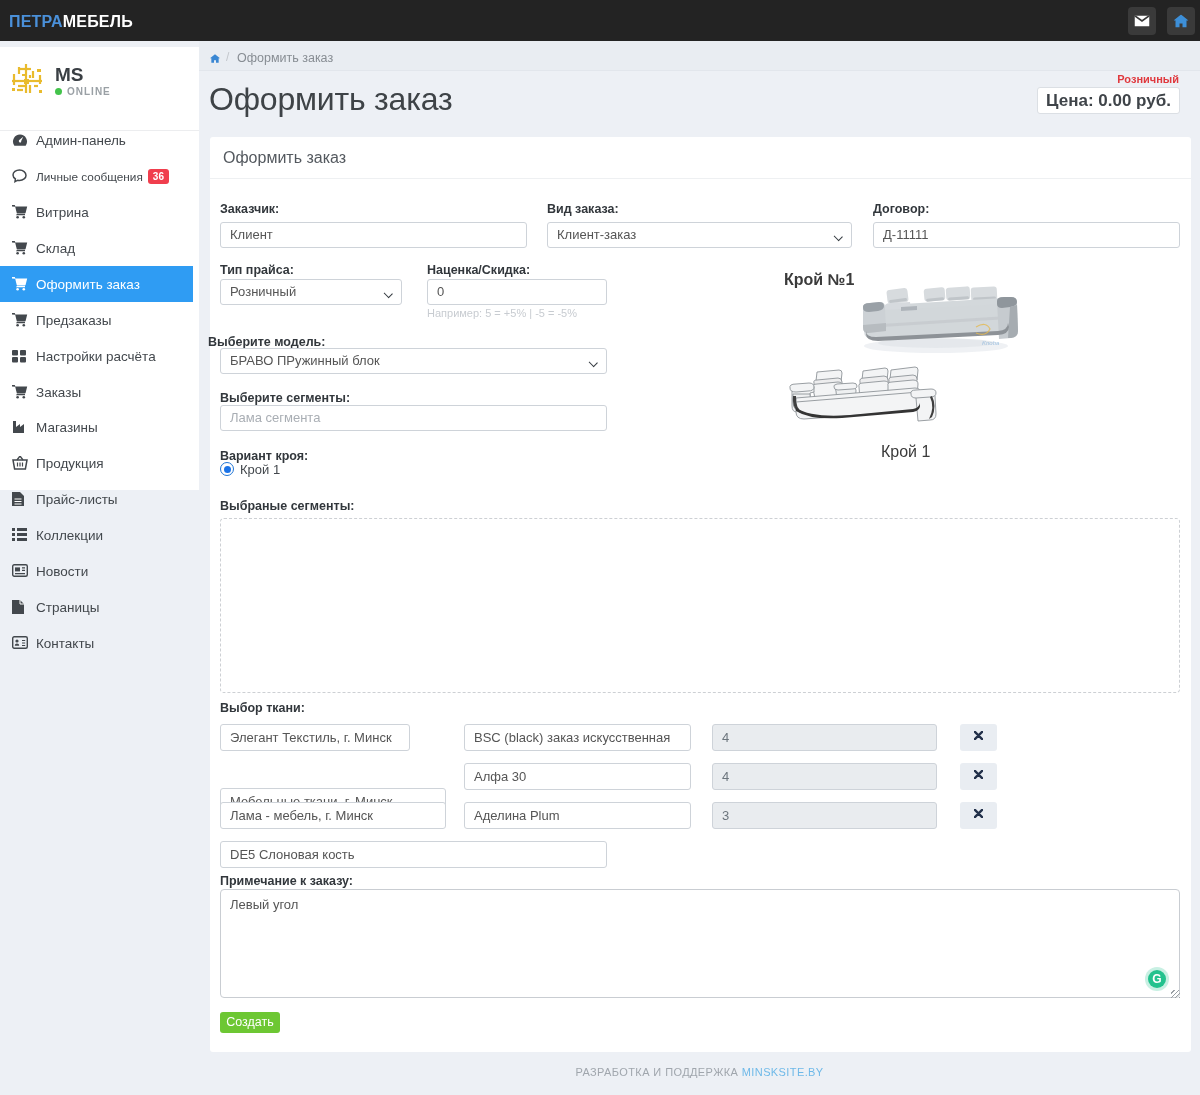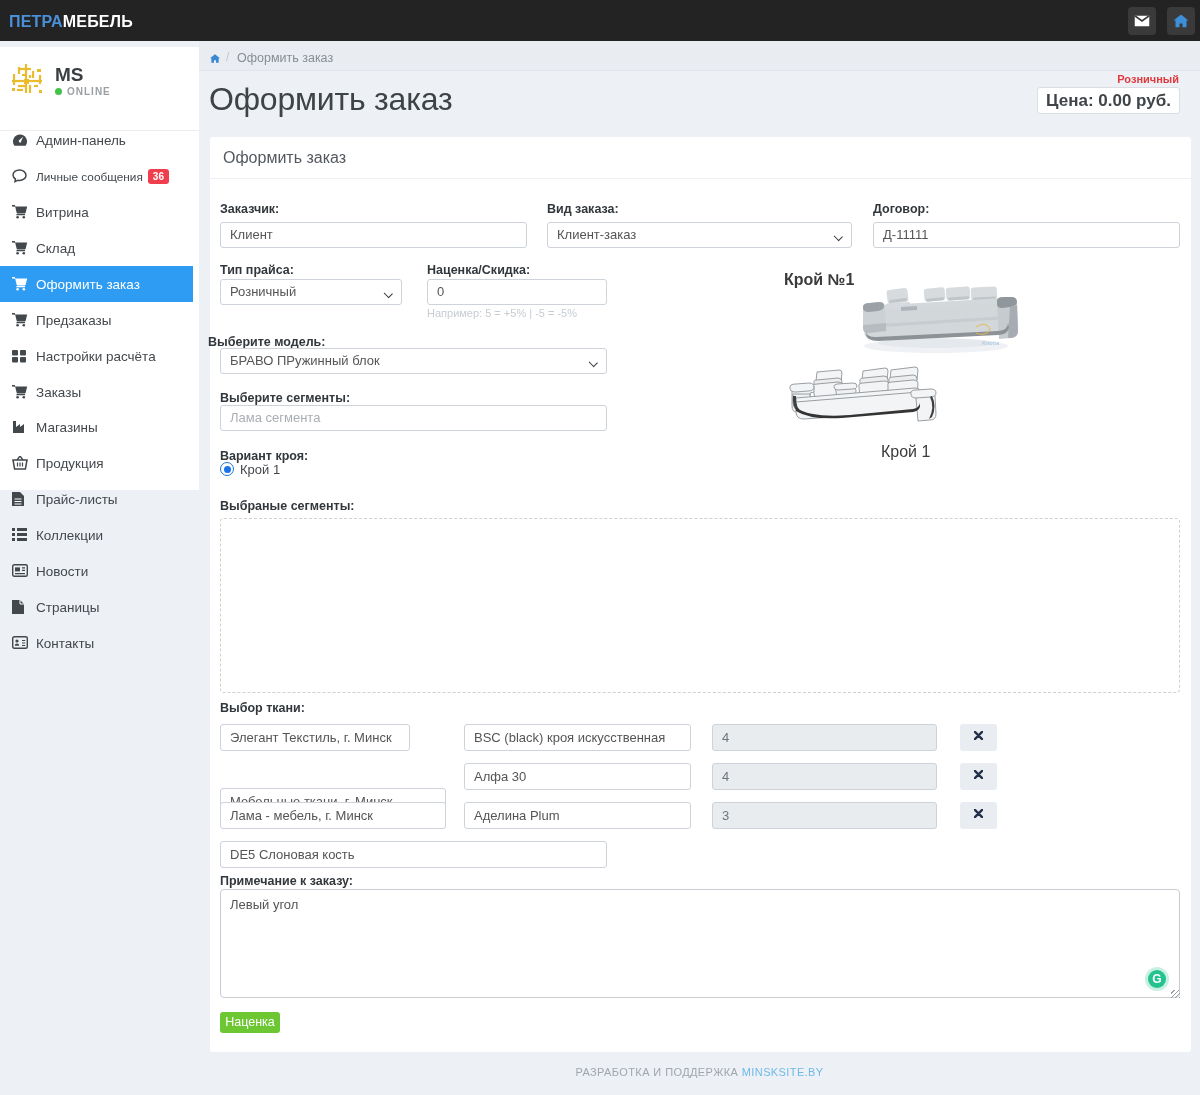--- a/index.html
+++ b/index.html
@@ -273,21 +273,21 @@
 <div class="lbl" style="left:220px;top:449px;">Вариант кроя:</div>
 <div class="radio" style="left:220px;top:462px;"></div>
 <div class="abs" style="left:240px;top:462px;font-size:13px;color:#43484d;">Крой 1</div>
 
 <div class="lbl" style="left:220px;top:499px;">Выбраные сегменты:</div>
 <div class="dashedbox"></div>
 
 <div class="lbl" style="left:220px;top:701px;">Выбор ткани:</div>
 <div id="fabric">
     <div class="inp" style="left:220px;top:724px;width:190px;height:27px;line-height:25px;">Элегант Текстиль, г. Минск</div>
-    <div class="inp" style="left:464px;top:724px;width:227px;height:27px;line-height:25px;">BSC (black) кроя искусственная</div>
+    <div class="inp" style="left:464px;top:724px;width:227px;height:27px;line-height:25px;">BSC (black) заказ искусственная</div>
     <div class="inp dis" style="left:712px;top:724px;width:225px;height:27px;line-height:25px;">4</div>
     <div class="xbtn" style="left:960px;top:724px;"><svg width="9" height="9" viewBox="0 0 10 10">
         <path d="M1 1l8 8M9 1l-8 8" stroke="#22304a" stroke-width="2.6" stroke-linecap="round"></path>
       </svg></div>
     <div class="inp" style="left:220px;top:763px;width:226px;height:27px;line-height:25px;margin-top:25px;">Мебельные ткани, г. Минск</div>
     <div class="inp" style="left:464px;top:763px;width:227px;height:27px;line-height:25px;">Алфа 30</div>
     <div class="inp dis" style="left:712px;top:763px;width:225px;height:27px;line-height:25px;">4</div>
     <div class="xbtn" style="left:960px;top:763px;"><svg width="9" height="9" viewBox="0 0 10 10">
         <path d="M1 1l8 8M9 1l-8 8" stroke="#22304a" stroke-width="2.6" stroke-linecap="round"></path>
       </svg></div>
@@ -298,21 +298,21 @@
         <path d="M1 1l8 8M9 1l-8 8" stroke="#22304a" stroke-width="2.6" stroke-linecap="round"></path>
       </svg></div>
   </div>
 <div class="inp" style="left:220px;top:841px;width:387px;height:27px;line-height:25px;">DE5 Слоновая кость</div>
 
 <div class="lbl" style="left:220px;top:874px;">Примечание к заказу:</div>
 <div class="textarea">Левый угол</div>
 <div class="gram">G</div>
 <div class="resizer"></div>
 
-<div class="createbtn">Наценка</div>
+<div class="createbtn">Создать</div>
 
 <div class="footer">РАЗРАБОТКА И ПОДДЕРЖКА <span>MINSKSITE.BY</span></div>
 
 <div class="kroy1-title">Крой №1</div>
 <div class="kroy1-cap">Крой 1</div>
 <div id="sofa-photo">
 <svg class="abs" style="left:858px;top:281px" width="160" height="80" viewBox="0 0 160 80">
   <ellipse cx="78" cy="65" rx="72" ry="7" fill="#eceff2" opacity="0.85"></ellipse>
   <ellipse cx="78" cy="62" rx="58" ry="5" fill="#e2e6ea" opacity="0.8"></ellipse>
 

